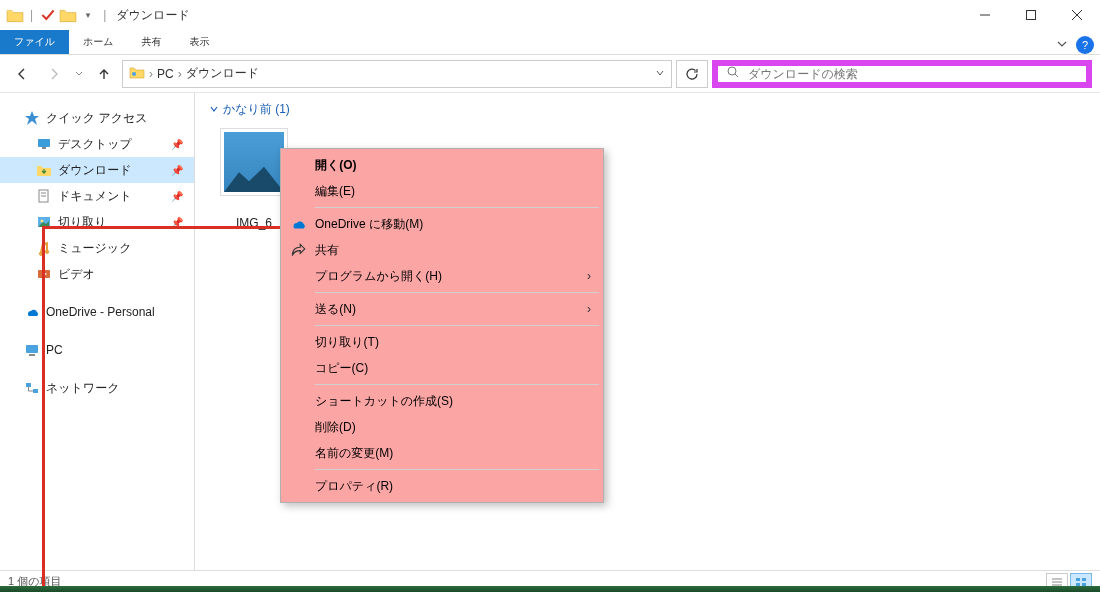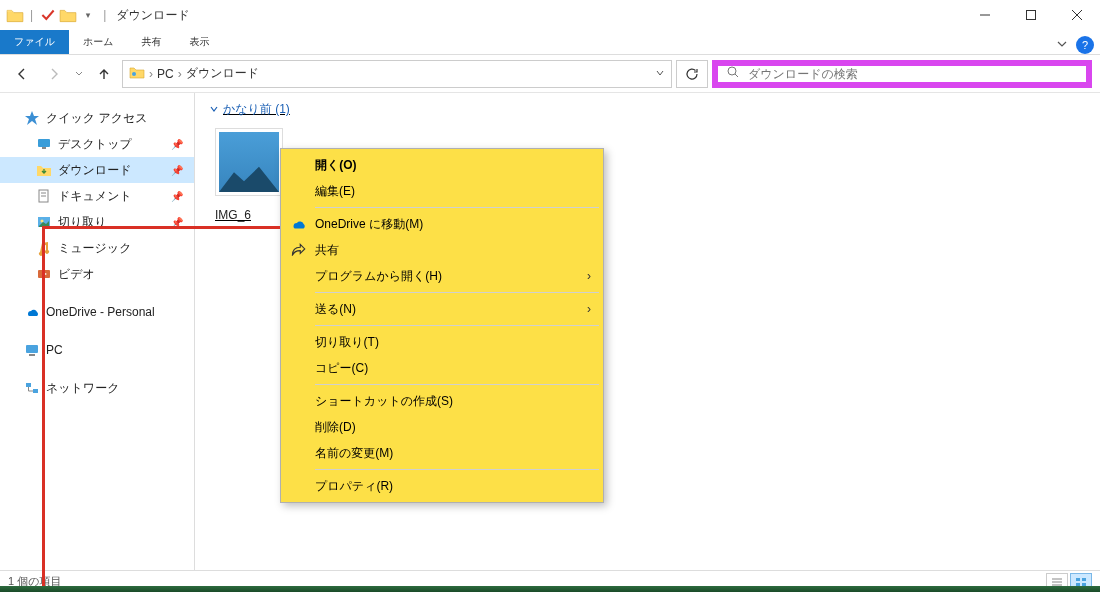--- a/index.html
+++ b/index.html
@@ -36,30 +36,30 @@
     
     .main { display: flex; height: 478px; }
     .sidebar { width: 195px; border-right: 1px solid #ddd; padding-top: 12px; overflow: hidden; }
     .sb-item { display: flex; align-items: center; height: 26px; padding-left: 24px; font-size: 12px; color: #222; position: relative; }
     .sb-item.sub { padding-left: 36px; }
     .sb-item.sel { background: #cce8ff; }
     .sb-pin { position: absolute; right: 10px; color: #888; font-size: 10px; }
     .sb-icon { width: 16px; height: 16px; margin-right: 6px; display: flex; align-items: center; justify-content: center; }
     .sb-spacer { height: 12px; }
 
-    .content { flex: 1; position: relative; padding: 8px 14px; text-decoration: underline; }
+    .content { flex: 1; position: relative; padding: 8px 14px; }
     .group-header { display: flex; align-items: center; color: #1a5fb4; font-size: 12px; margin-bottom: 10px; gap: 4px; }
-    .file-item { width: 78px; display: flex; flex-direction: column; align-items: flex-start; gap: 12px; margin-left: 6px; }
+    .file-item { width: 78px; display: flex; flex-direction: column; align-items: center; gap: 20px; margin-left: 6px; }
     .file-thumb { width: 68px; height: 68px; background: #fff; border: 1px solid #ddd; padding: 3px; position: relative; }
     .file-thumb-inner { width: 100%; height: 100%; background: linear-gradient(180deg, #4a9ed8 0%, #3785be 100%); position: relative; }
     .mountain { position: absolute; bottom: 0; width: 100%; height: 45%; }
     .file-name { font-size: 12px; color: #222; }
 
     
-    .ctx-menu { position: absolute; left: 280px; top: 148px; width: 324px; background: #fde047; border: 1px solid #b0b0b0; box-shadow: 3px 3px 8px rgba(0,0,0,0.25); padding: 3px 2px; }
+    .ctx-menu { position: absolute; left: 280px; top: 148px; width: 324px; background: #fca5a5; border: 1px solid #b0b0b0; box-shadow: 3px 3px 8px rgba(0,0,0,0.25); padding: 3px 2px; }
     .ctx-item { height: 26px; display: flex; align-items: center; padding-left: 32px; padding-right: 10px; font-size: 12px; color: #000; position: relative; }
     .ctx-item.bold { font-weight: bold; }
     .ctx-sep { height: 1px; background: #d0d0d0; margin: 3px 2px 3px 32px; }
     .ctx-icon { position: absolute; left: 6px; width: 18px; height: 18px; display: flex; align-items: center; justify-content: center; }
     .ctx-arrow { margin-left: auto; color: #333; }
 
     
     .statusbar { position: absolute; bottom: 0; left: 0; right: 0; height: 22px; border-top: 1px solid #ddd; display: flex; align-items: center; padding: 0 8px; font-size: 11px; color: #555; background: #fff; }
     .view-btns { margin-left: auto; display: flex; gap: 2px; }
     .view-btn { width: 22px; height: 18px; border: 1px solid #ccc; display: flex; align-items: center; justify-content: center; }

